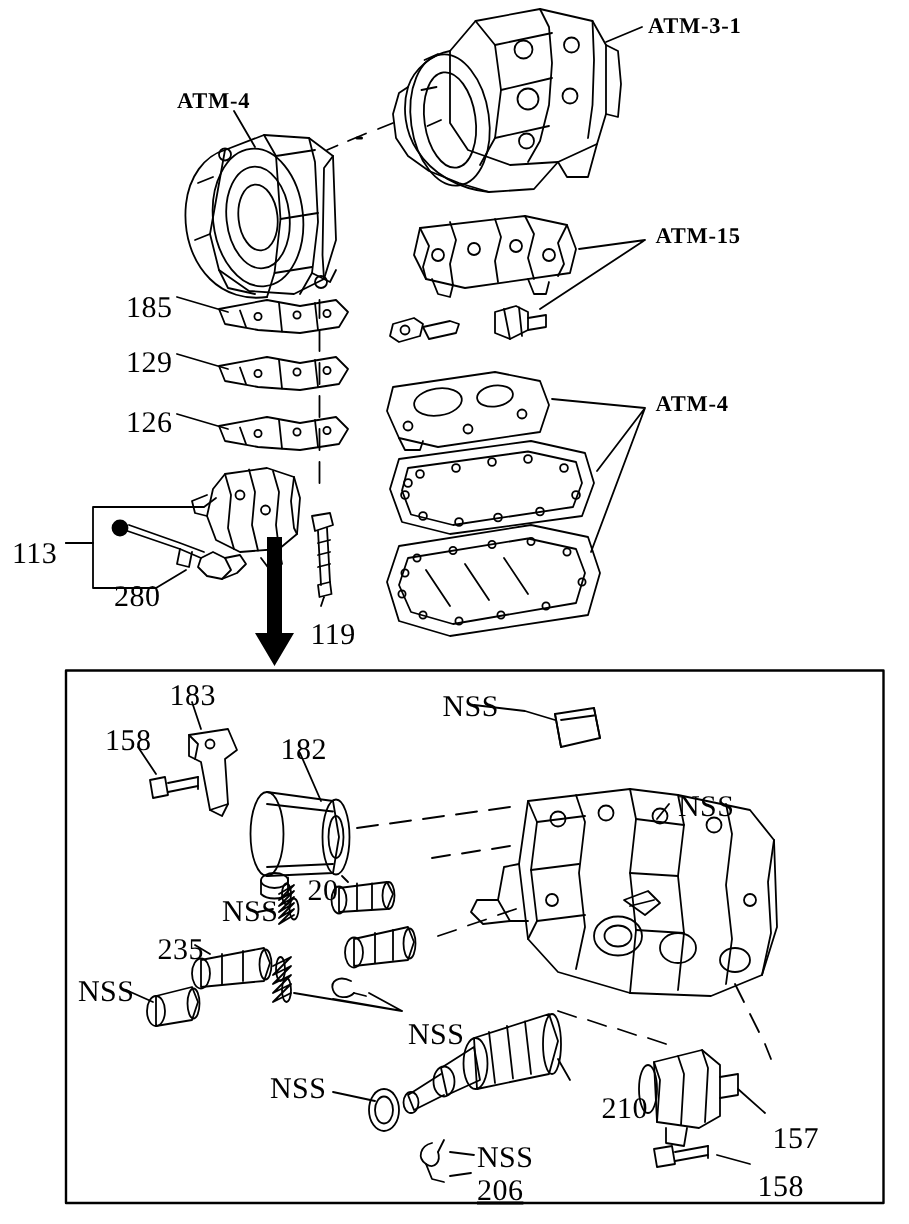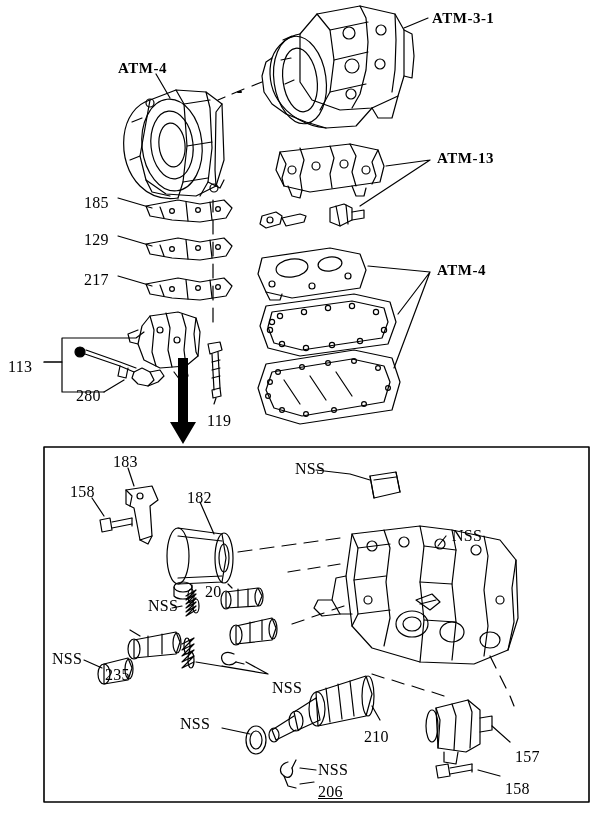--- a/index.html
+++ b/index.html
@@ -18,21 +18,21 @@
   #art {
     position: absolute;
     left: 0;
     top: 0;
     width: 606px;
     height: 816px;
   }
   .lbl {
     position: absolute;
     font-family: "Liberation Serif", serif;
-    font-size: 16px;
+    font-size: 20px;
     color: #000000;
     white-space: nowrap;
     letter-spacing: 0.3px;
   }
   .lbl.bold {
     font-weight: bold;
     font-size: 15px;
     letter-spacing: 0.5px;
   }
 </style>
@@ -376,40 +376,40 @@
 
       <path d="M288 572 L300 570 M308 569 L320 567 M328 566 L340 564"></path>
       <path d="M372 674 L384 678 M392 680 L404 684 M412 686 L424 690 M432 692 L444 696"></path>
       <path d="M292 624 L304 620 M312 617 L324 613 M332 610 L344 606"></path>
       <path d="M490 656 L496 668 M500 676 L506 688 M510 696 L514 706"></path>
     </g>
   </svg>
 
   <div class="lbl bold" style="left:432px; top:10px;">ATM-3-1</div>
   <div class="lbl bold" style="left:118px; top:60px;">ATM-4</div>
-  <div class="lbl bold" style="left:437px; top:150px;">ATM-13</div>
+  <div class="lbl bold" style="left:437px; top:150px;">ATM-15</div>
   <div class="lbl bold" style="left:437px; top:262px;">ATM-4</div>
 
   <div class="lbl" style="left:84px; top:194px;">185</div>
   <div class="lbl" style="left:84px; top:231px;">129</div>
-  <div class="lbl" style="left:84px; top:271px;">217</div>
+  <div class="lbl" style="left:84px; top:271px;">126</div>
   <div class="lbl" style="left:8px; top:358px;">113</div>
   <div class="lbl" style="left:76px; top:387px;">280</div>
   <div class="lbl" style="left:207px; top:412px;">119</div>
 
   <div class="lbl" style="left:113px; top:453px;">183</div>
   <div class="lbl" style="left:295px; top:460px;">NSS</div>
   <div class="lbl" style="left:70px; top:483px;">158</div>
   <div class="lbl" style="left:187px; top:489px;">182</div>
   <div class="lbl" style="left:452px; top:527px;">NSS</div>
   <div class="lbl" style="left:205px; top:583px;">20</div>
   <div class="lbl" style="left:148px; top:597px;">NSS</div>
-  <div class="lbl" style="left:105px; top:622px;margin-top:44px;">235</div>
+  <div class="lbl" style="left:105px; top:622px;">235</div>
   <div class="lbl" style="left:52px; top:650px;">NSS</div>
   <div class="lbl" style="left:272px; top:679px;">NSS</div>
   <div class="lbl" style="left:180px; top:715px;">NSS</div>
-  <div class="lbl" style="left:364px; top:728px;">210</div>
+  <div class="lbl" style="left:401px; top:728px;">210</div>
   <div class="lbl" style="left:515px; top:748px;">157</div>
   <div class="lbl" style="left:318px; top:761px;">NSS</div>
   <div class="lbl" style="left:318px; top:783px;text-decoration:underline;">206</div>
   <div class="lbl" style="left:505px; top:780px;">158</div>
 
 </div>
 
 </body></html>

